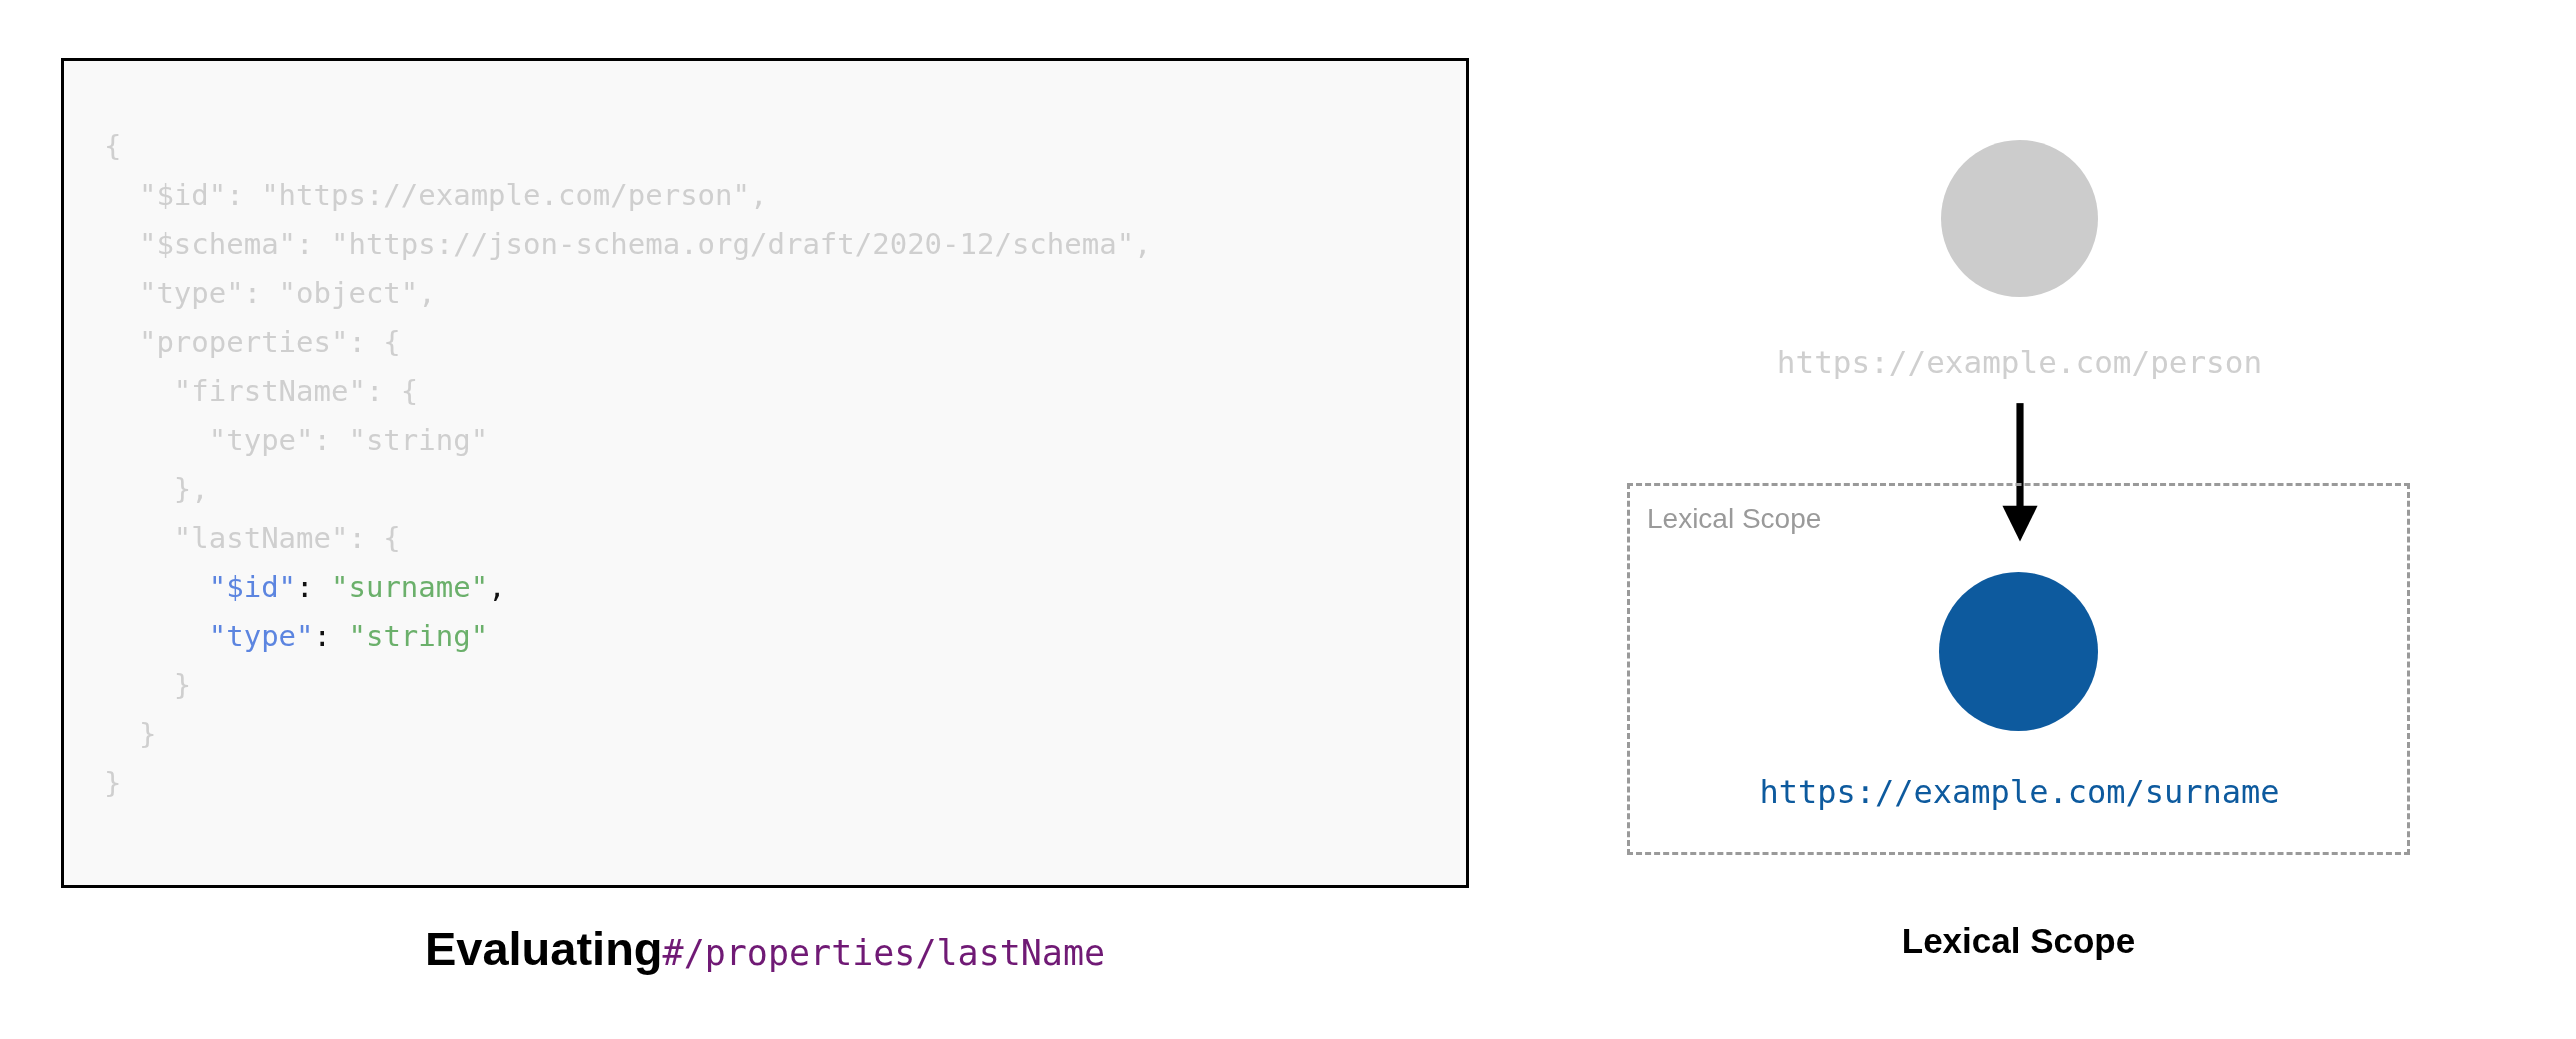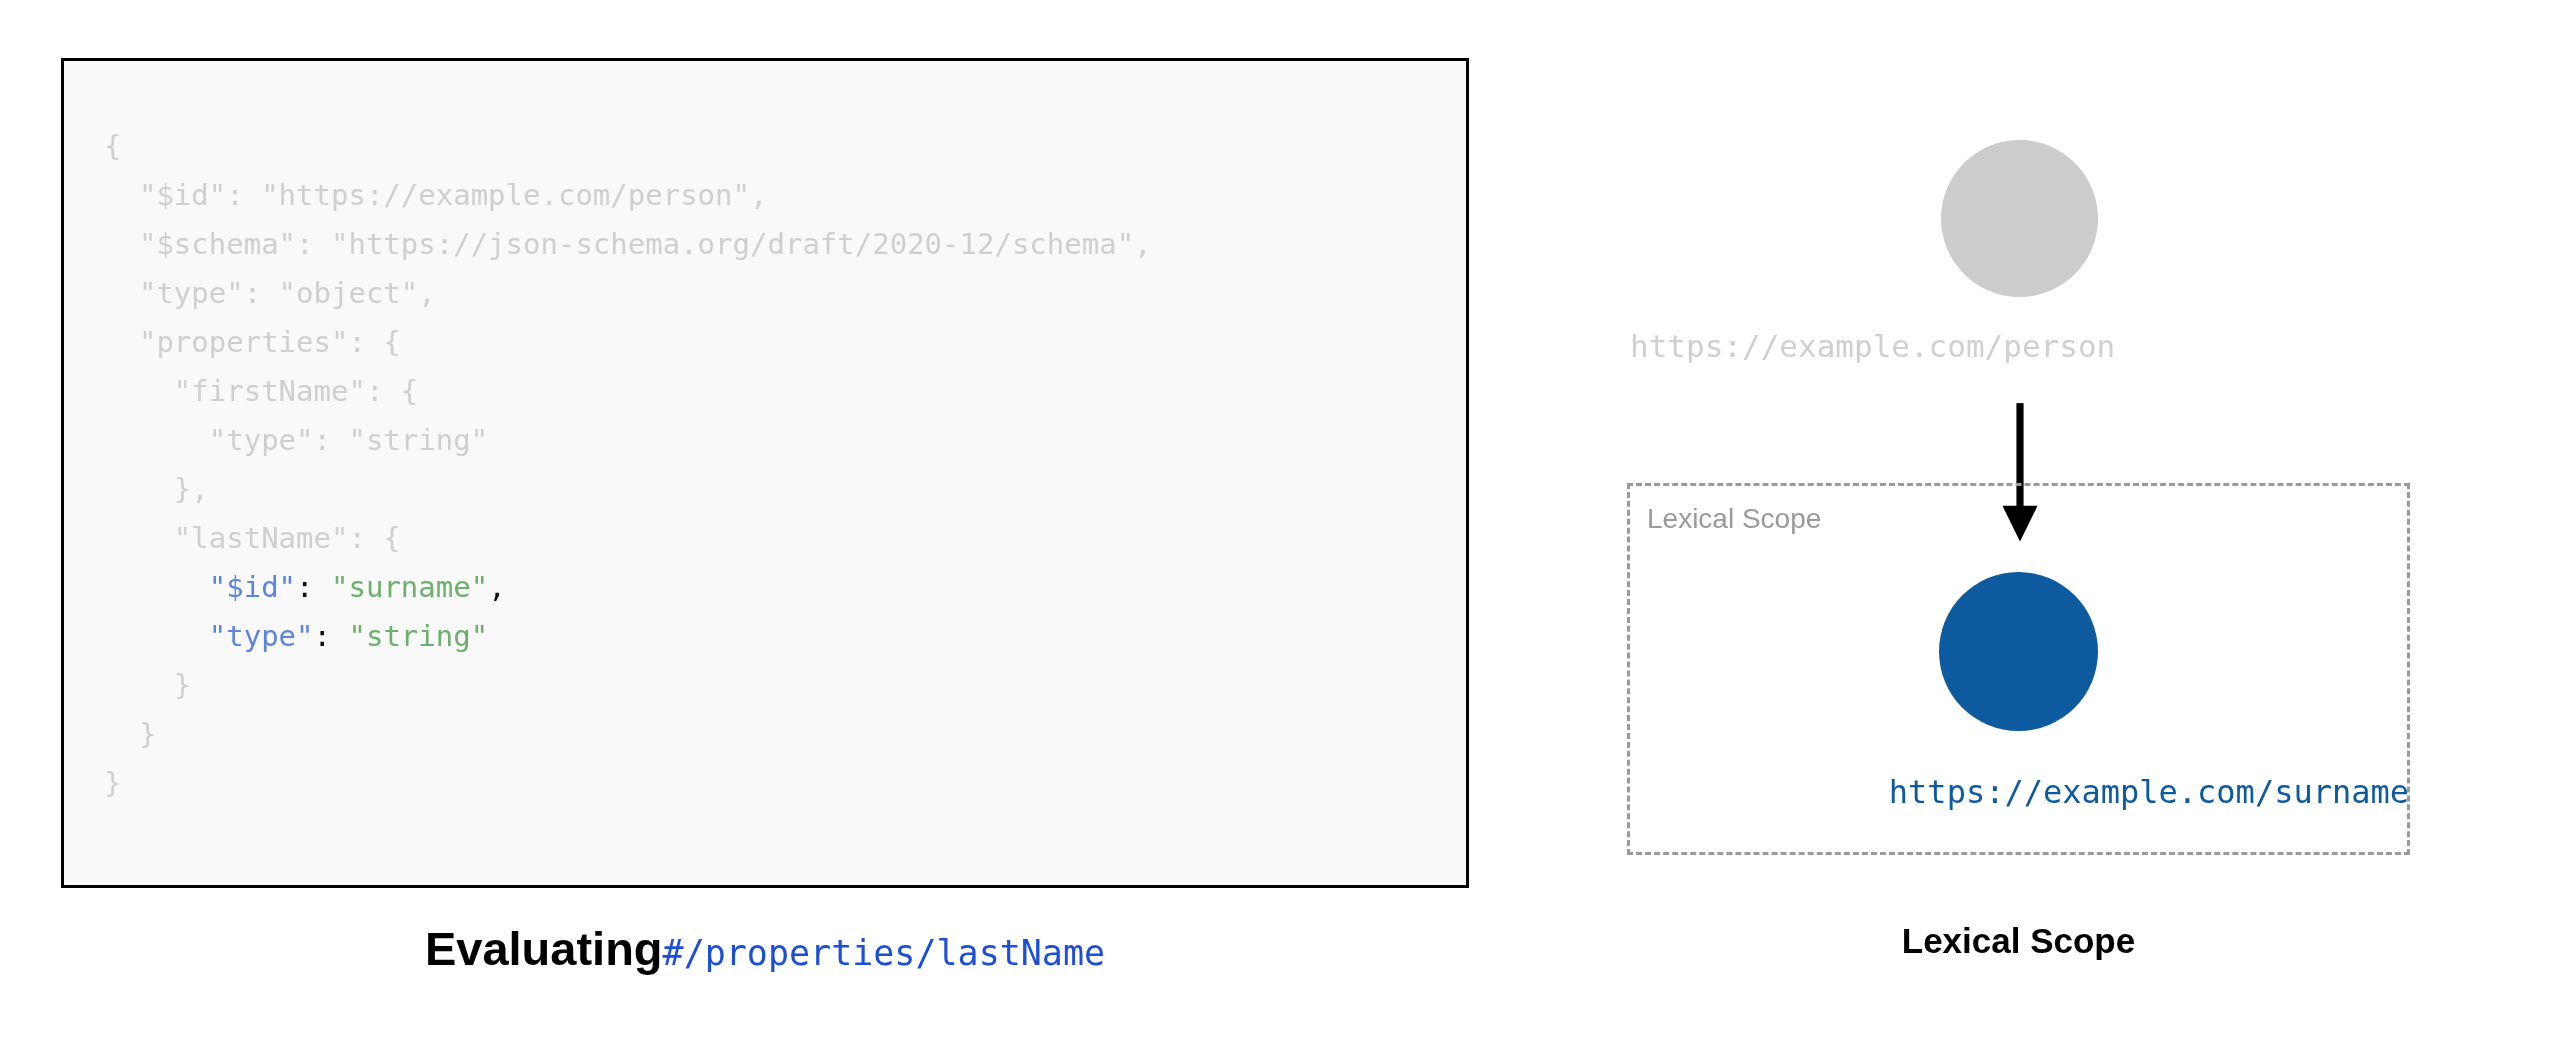--- a/index.html
+++ b/index.html
@@ -62,21 +62,21 @@
   }
   #left-caption .cap-bold {
     font-family: "Liberation Sans", sans-serif;
     font-weight: bold;
     font-size: 47px;
     color: #000000;
   }
   #left-caption .cap-mono {
     font-family: "DejaVu Sans Mono", "Liberation Mono", monospace;
     font-size: 35px;
-    color: #1d4ed8;
+    color: #701a75;
     margin-top: 39px;
   }
 
   
   #right-panel {
     position: absolute;
     left: 1546px;
     top: 0;
     width: 1030px;
     height: 1039px;
@@ -88,23 +88,23 @@
     top: 140px;
     width: 157px;
     height: 157px;
     border-radius: 50%;
     background: #cccccc;
   }
 
   #root-node-label {
     position: absolute;
     left: 84px;
-    top: 328px;
+    top: 344px;
     width: 779px;
-    text-align: left;
+    text-align: center;
     font-family: "DejaVu Sans Mono", "Liberation Mono", monospace;
     font-size: 31px;
     color: #cfcfcf;
     white-space: nowrap;
   }
 
   #scope-arrow {
     position: absolute;
     left: 448px;
     top: 403px;
@@ -141,21 +141,21 @@
     height: 159px;
     border-radius: 50%;
     background: #0d5a9e;
   }
 
   #scope-node-label {
     position: absolute;
     left: 84px;
     top: 773px;
     width: 779px;
-    text-align: right;
+    text-align: center;
     font-family: "DejaVu Sans Mono", "Liberation Mono", monospace;
     font-size: 32px;
     color: #0d5a9e;
     white-space: nowrap;
   }
 
   #right-caption {
     position: absolute;
     left: 81px;
     top: 921px;

